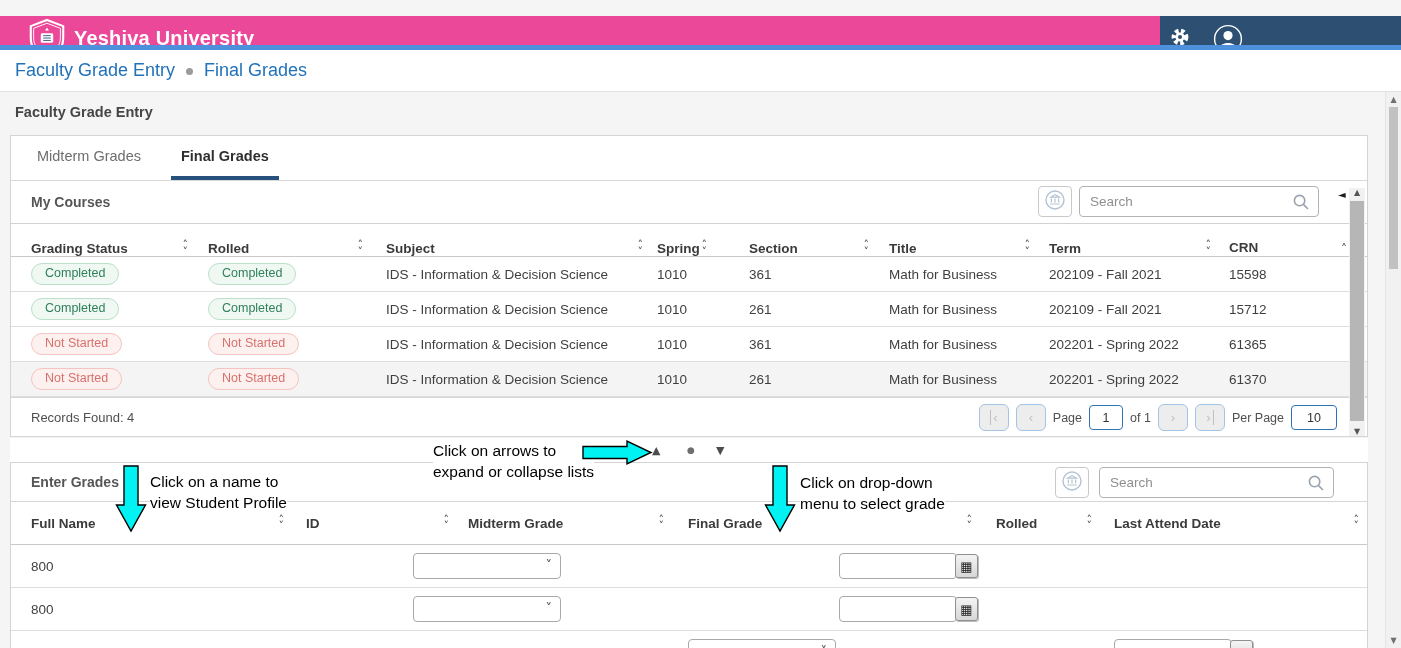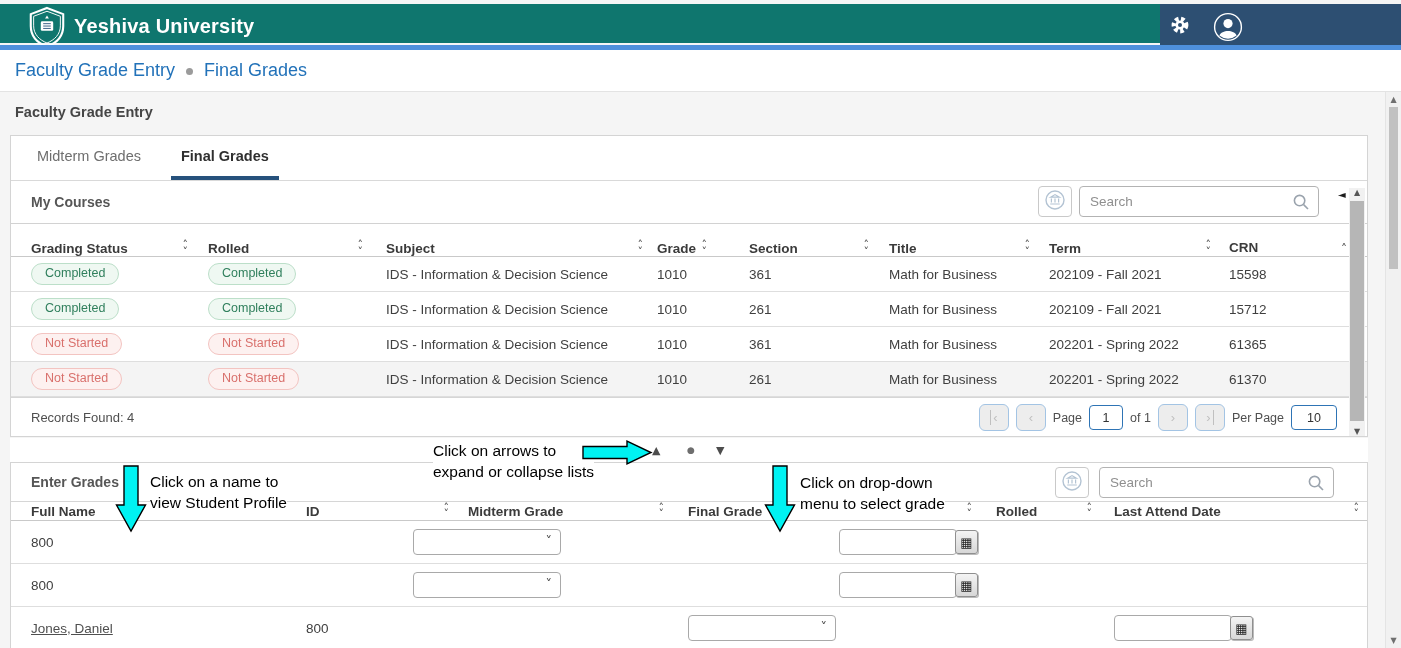--- a/index.html
+++ b/index.html
@@ -1,21 +1,21 @@
 <!DOCTYPE html>
 <html><head>
 <meta charset="utf-8">
 <style>
 *{margin:0;padding:0;box-sizing:border-box}
 html,body{background:#fff}
 body{font-family:"Liberation Sans",sans-serif}
 .stage{position:relative;width:1401px;height:648px;overflow:hidden;background:#f5f5f5}
 
 
-.hdr{position:absolute;left:0;top:4px;width:100%;height:39px;background:#0f766e}
+.hdr{position:absolute;left:0;top:16px;width:100%;height:45px;background:#ec4899}
 .hdr-right{position:absolute;left:1160px;top:0;right:0;height:45px;background:#2d4f72}
 .logo{position:absolute;left:27px;top:2px}
 .brand{position:absolute;left:74px;top:0;height:45px;display:flex;align-items:center;color:#fff;font-size:20px;font-weight:600;letter-spacing:.2px}
 .gear-btn{position:absolute;left:1165px;top:9px;width:30px;height:28px;display:flex;align-items:center;justify-content:center;cursor:pointer}
 .avatar-btn{position:absolute;left:1213px;top:8px;width:30px;height:30px;cursor:pointer}
 .strip{position:absolute;top:45px;left:0;width:100%;height:5px;background:#4e90dc}
 
 
 .crumbbar{position:absolute;top:50px;left:0;width:100%;height:42px;background:#fff;border-bottom:1px solid #e3e3e3;display:flex;align-items:center;padding-left:15px;font-size:18px}
 .crumb{color:#2272b9;cursor:pointer}
@@ -40,21 +40,21 @@
 .iconbtn{position:absolute;width:34px;height:31px;border:1px solid #c9c9c9;border-radius:4px;background:#fff;display:flex;align-items:center;justify-content:center;cursor:pointer}
 .searchbox{position:absolute;height:31px;border:1px solid #b3b3b3;border-radius:4px;background:#fff;display:flex;align-items:center}
 .searchbox input{border:none;outline:none;flex:1;font-size:13.5px;color:#444;padding-left:10px;background:transparent;font-family:inherit;min-width:0}
 .searchbox input::placeholder{color:#8f8f8f}
 .sicon{flex:0 0 auto;margin-right:8px;display:flex}
 .c1-bank{left:1027px;top:5px}.c1-search{left:1068px;top:5px;width:240px}
 .c2-bank{left:1044px;top:4px}.c2-search{left:1088px;top:4px;width:235px}
 
 
 .thead{display:flex;height:34px;border-top:1px solid #d2d2d2;border-bottom:1px solid #c9c9c9;align-items:flex-end;padding-left:20px;font-size:13.5px;font-weight:700;color:#3b3b3b}
-.thead2{display:flex;height:20px;border-top:1px solid #d6d6d6;border-bottom:1px solid #c9c9c9;align-items:center;padding-left:20px;font-size:13.5px;font-weight:700;color:#3b3b3b}
+.thead2{display:flex;height:44px;border-top:1px solid #d6d6d6;border-bottom:1px solid #c9c9c9;align-items:center;padding-left:20px;font-size:13.5px;font-weight:700;color:#3b3b3b}
 .col{display:flex;align-items:center;justify-content:space-between;flex:0 0 auto}
 .sort{display:inline-flex;flex-direction:column;align-items:center;color:#4a4a4a;font-size:11px;line-height:6.5px;cursor:pointer;font-family:"DejaVu Sans",sans-serif;font-weight:400}
 .sort i{font-style:normal}
 .sort-single{color:#4a4a4a;font-size:12px;cursor:pointer;font-family:"DejaVu Sans",sans-serif;font-weight:400;align-self:flex-start;margin-top:4px}
 
 .cw1{width:177px;padding-right:20px}.cw2{width:178px;padding-right:23px}.cw3{width:271px;padding-right:14px}
 .cw4{width:92px;padding-right:42px}.cw5{width:140px;padding-right:20px}.cw6{width:160px;padding-right:19px}
 .cw7{width:180px;padding-right:18px}.cw8{width:120px;padding-right:2px}
 
 .kw1{width:275px;padding-right:22px}.kw2{width:162px;padding-right:19px}.kw3{width:220px;padding-right:24px}
@@ -201,21 +201,21 @@
           </span>
         </div>
       <div class="col cw3">
           <span>Subject</span>
           <span class="sort">
             <i>˄</i>
             <i>˅</i>
           </span>
         </div>
       <div class="col cw4">
-          <span>Grade</span>
+          <span>Spring</span>
           <span class="sort">
             <i>˄</i>
             <i>˅</i>
           </span>
         </div>
       <div class="col cw5">
           <span>Section</span>
           <span class="sort">
             <i>˄</i>
             <i>˅</i>

